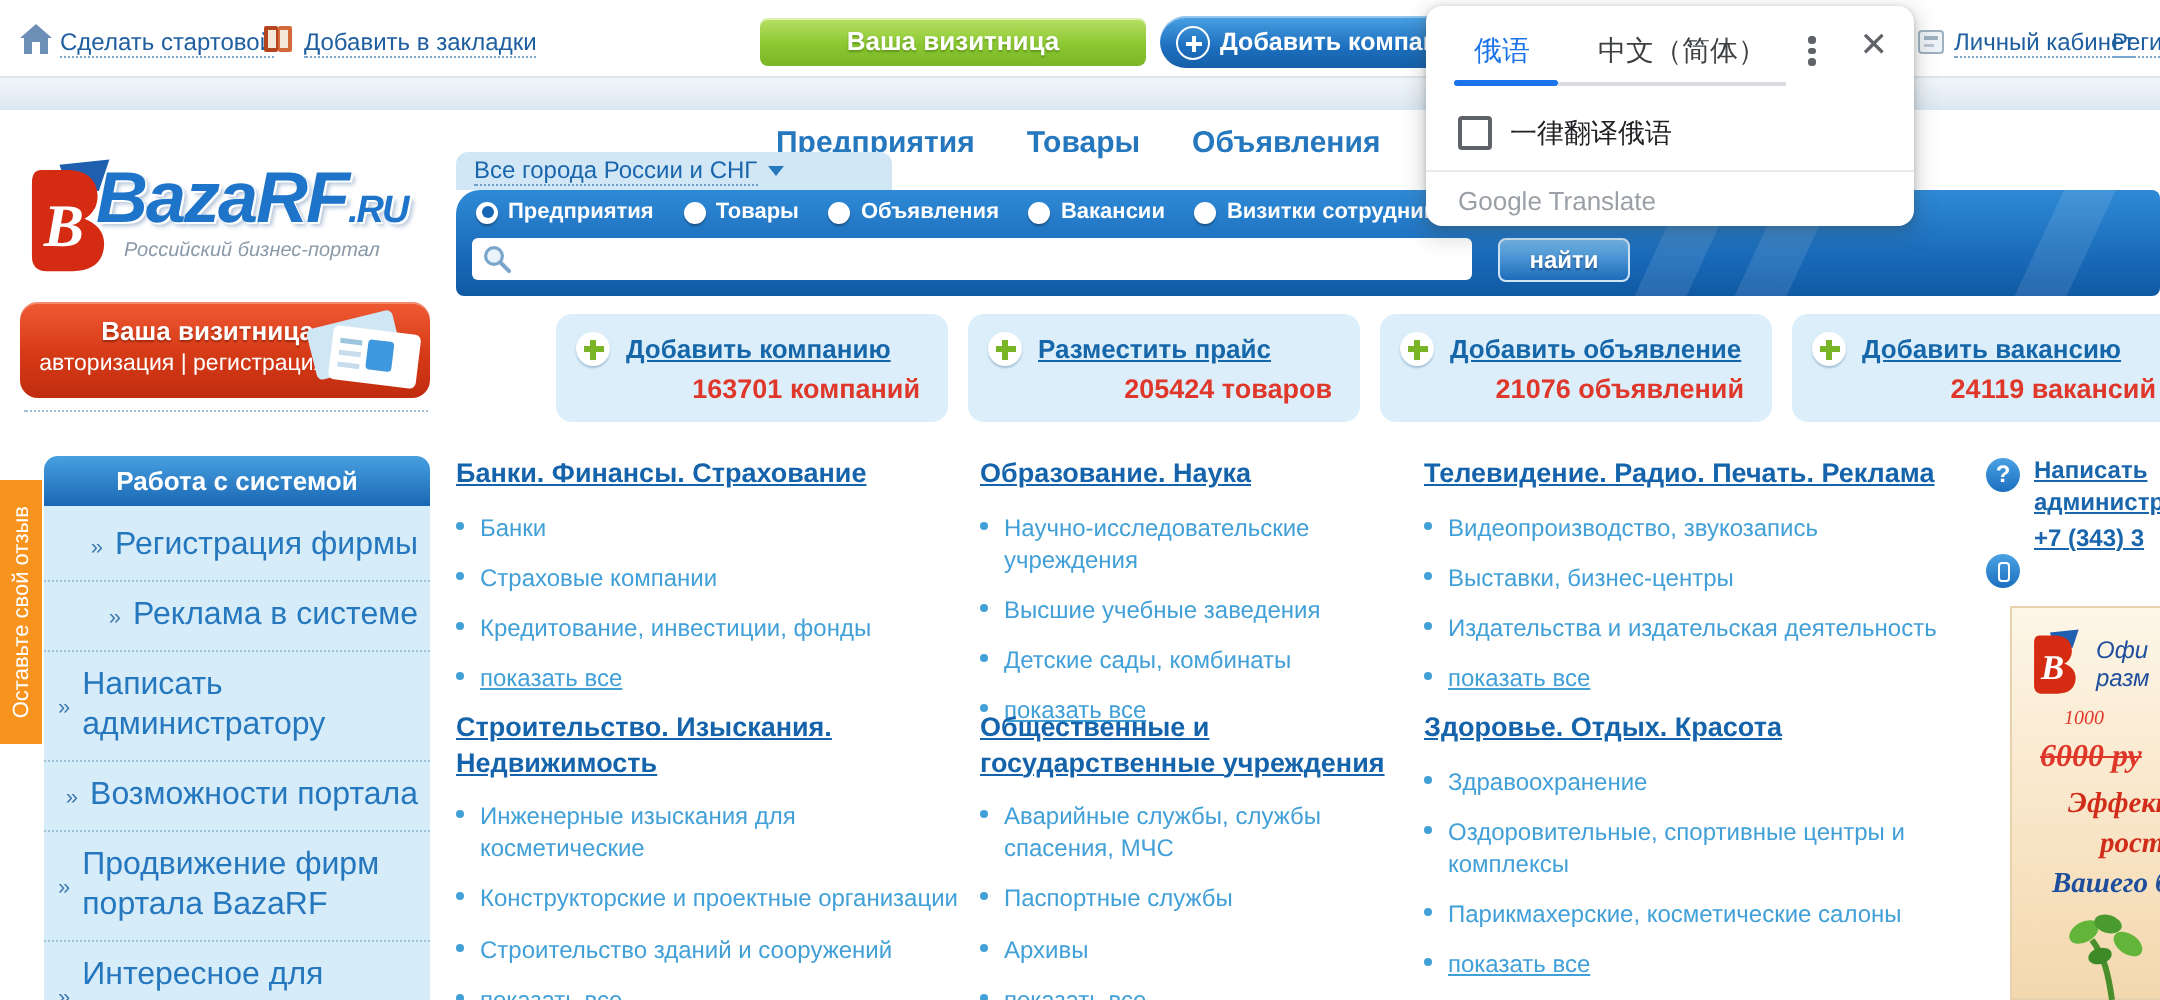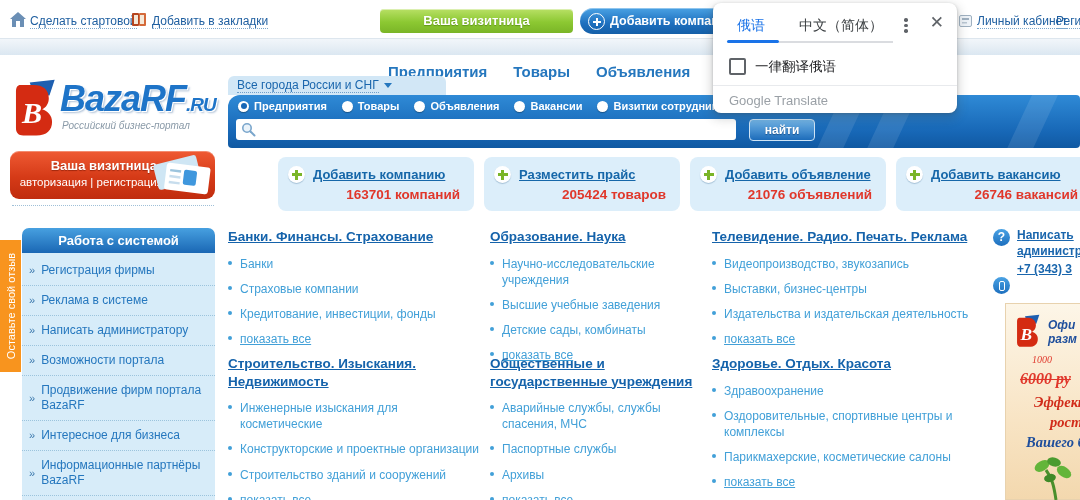--- a/index.html
+++ b/index.html
@@ -24,21 +24,21 @@
   .plus-circle::before,.plus-circle::after{content:"";position:absolute;background:#fff;}
   .plus-circle::before{left:3.5px;top:6.5px;width:8px;height:2px;}
   .plus-circle::after{left:6.5px;top:3.5px;width:2px;height:8px;}
   .btn-blue .lbl{margin-left:30px;}
 
   
   #band{left:0;top:39px;width:1080px;height:16px;
         background:linear-gradient(180deg,#f2f6fa 0%,#dbe7f1 100%);}
 
   
-  #logo-text{left:60px;top:78px;color:#1e74c8;font-weight:bold;font-style:italic;font-size:36px;
+  #logo-text{left:48px;top:78px;color:#1e74c8;font-weight:bold;font-style:italic;font-size:36px;
              letter-spacing:-1px;text-shadow:1px 1px 0 #fff,2px 2px 2px rgba(30,80,140,.35);white-space:nowrap;}
   #logo-text .tld{font-size:19px;}
   #logo-sub{left:62px;top:120px;color:#8a9aa8;font-style:italic;font-size:10px;white-space:nowrap;}
 
   
   #nav{left:388px;top:63px;display:flex;gap:26px;}
   .nav-item{color:#2577be;font-size:15px;font-weight:bold;white-space:nowrap;cursor:pointer;}
 
   
   #region-tab{left:228px;top:76px;width:218px;height:19px;background:#d2e7f6;border-radius:6px 6px 0 0;
@@ -89,21 +89,21 @@
   #feedback-tab span{writing-mode:vertical-rl;transform:rotate(180deg);font-size:11px;white-space:nowrap;}
 
   
   #sb-header{left:22px;top:228px;width:193px;height:25px;border-radius:7px 7px 0 0;
              background:linear-gradient(180deg,#47a0e0 0%,#1a67b4 100%);color:#fff;font-size:13px;
              font-weight:bold;text-align:center;line-height:25px;}
   #sb-notch{left:34px;top:253px;width:0;height:0;border-left:6px solid transparent;
             border-right:6px solid transparent;border-top:7px solid #1a67b4;}
   #sb-panel{left:22px;top:253px;width:193px;height:247px;background:#d7ecf9;box-sizing:border-box;padding-top:3px;}
   .sb-item{display:flex;align-items:center;gap:6px;padding:7px 6px 7px 7px;border-bottom:1px dotted #9cc4dd;
-           color:#2577be;font-size:12px;line-height:1.25;cursor:pointer;}
+           color:#2577be;font-size:16px;line-height:1.25;cursor:pointer;justify-content:flex-end;}
   .sb-arrow::before{content:"»";color:#3b78ad;font-size:11px;}
 
   
   .cat{top:228px;}
   .cat-title{color:#1563ab;font-size:13.5px;font-weight:bold;text-decoration:underline;
              line-height:1.3;margin-bottom:10px;cursor:pointer;}
   .cat-item{display:flex;gap:8px;margin:9px 0;color:#42a0d8;font-size:12px;line-height:1.35;cursor:pointer;}
   .dot{flex:0 0 auto;width:4px;height:4px;border-radius:50%;background:#42a0d8;margin-top:5px;}
   .showall{text-decoration:underline;}
 
@@ -116,21 +116,21 @@
   #phone-icon::before{content:"";position:absolute;left:5.5px;top:3.5px;width:6px;height:10px;
                       border:1px solid #fff;border-radius:2px;box-sizing:border-box;}
   #write-admin{left:1017px;top:228px;width:90px;color:#1a66ad;font-size:12px;font-weight:bold;
                text-decoration:underline;line-height:1.3;cursor:pointer;}
   #phone-link{left:1017px;top:262px;color:#1a66ad;font-size:12px;font-weight:bold;
               text-decoration:underline;white-space:nowrap;cursor:pointer;}
 
   
   #ad{left:1005px;top:303px;width:110px;height:197px;background:linear-gradient(180deg,#fdf6e8 0%,#f8e4c4 60%,#f3d8ae 100%);
       border:1px solid #e8d2ae;box-sizing:border-box;cursor:pointer;}
-  #ad .ln{position:absolute;color:#1e4e9c;font-weight:bold;font-style:italic;font-size:12px;white-space:nowrap;}
+  #ad .ln{position:absolute;color:#1e4e9c;font-weight:normal;font-style:italic;font-size:12px;white-space:nowrap;}
   #ad .price-new{position:absolute;left:26px;top:50px;color:#e0372b;font-style:italic;font-size:10px;
                  font-family:"Liberation Serif",serif;}
   #ad .price-old{position:absolute;left:14px;top:66px;color:#e0372b;font-weight:bold;font-style:italic;
                  font-size:16px;text-decoration:line-through;font-family:"Liberation Serif",serif;white-space:nowrap;}
   #ad .slog{position:absolute;color:#d12c1a;font-weight:bold;font-style:italic;font-size:14.5px;
             font-family:"Liberation Serif",serif;white-space:nowrap;}
   #ad .slog.blue{color:#1e4e9c;}
 
   
   #gt-popup{left:713px;top:3px;width:244px;height:110px;background:#fff;border-radius:8px;z-index:60;
@@ -283,21 +283,21 @@
       <span class="plus-green"></span>
       <span class="ap-link">Добавить объявление</span>
     </div>
     <div class="ap-count">21076 объявлений</div>
   </div>
   <div class="abs ap" style="left:896px">
     <div class="ap-row">
       <span class="plus-green"></span>
       <span class="ap-link">Добавить вакансию</span>
     </div>
-    <div class="ap-count">26746 вакансий</div>
+    <div class="ap-count">24119 вакансий</div>
   </div>
 
   <div class="abs" id="feedback-tab">
     <span>Оставьте свой отзыв</span>
   </div>
 
   <div class="abs" id="sb-header">Работа с системой</div>
   <div class="abs" id="sb-notch"></div>
   <div class="abs" id="sb-panel">
     <div class="sb-item">

